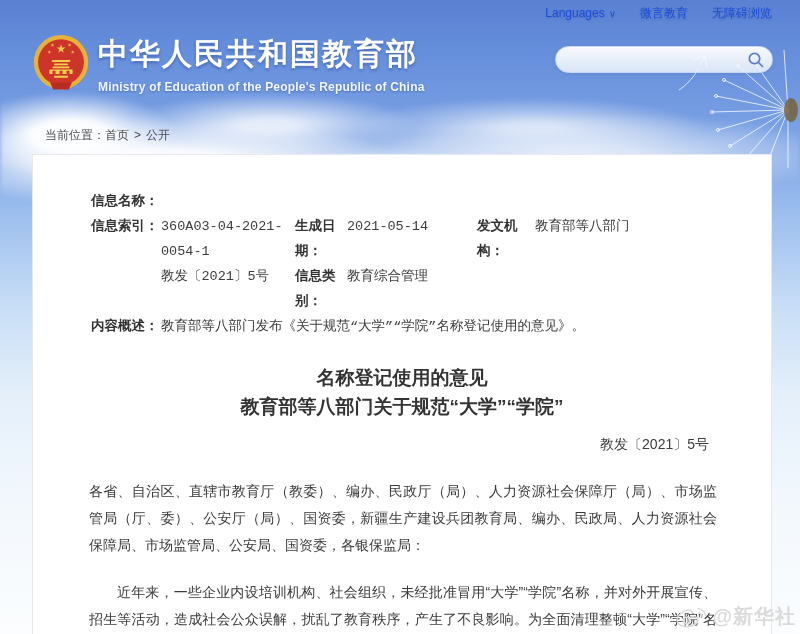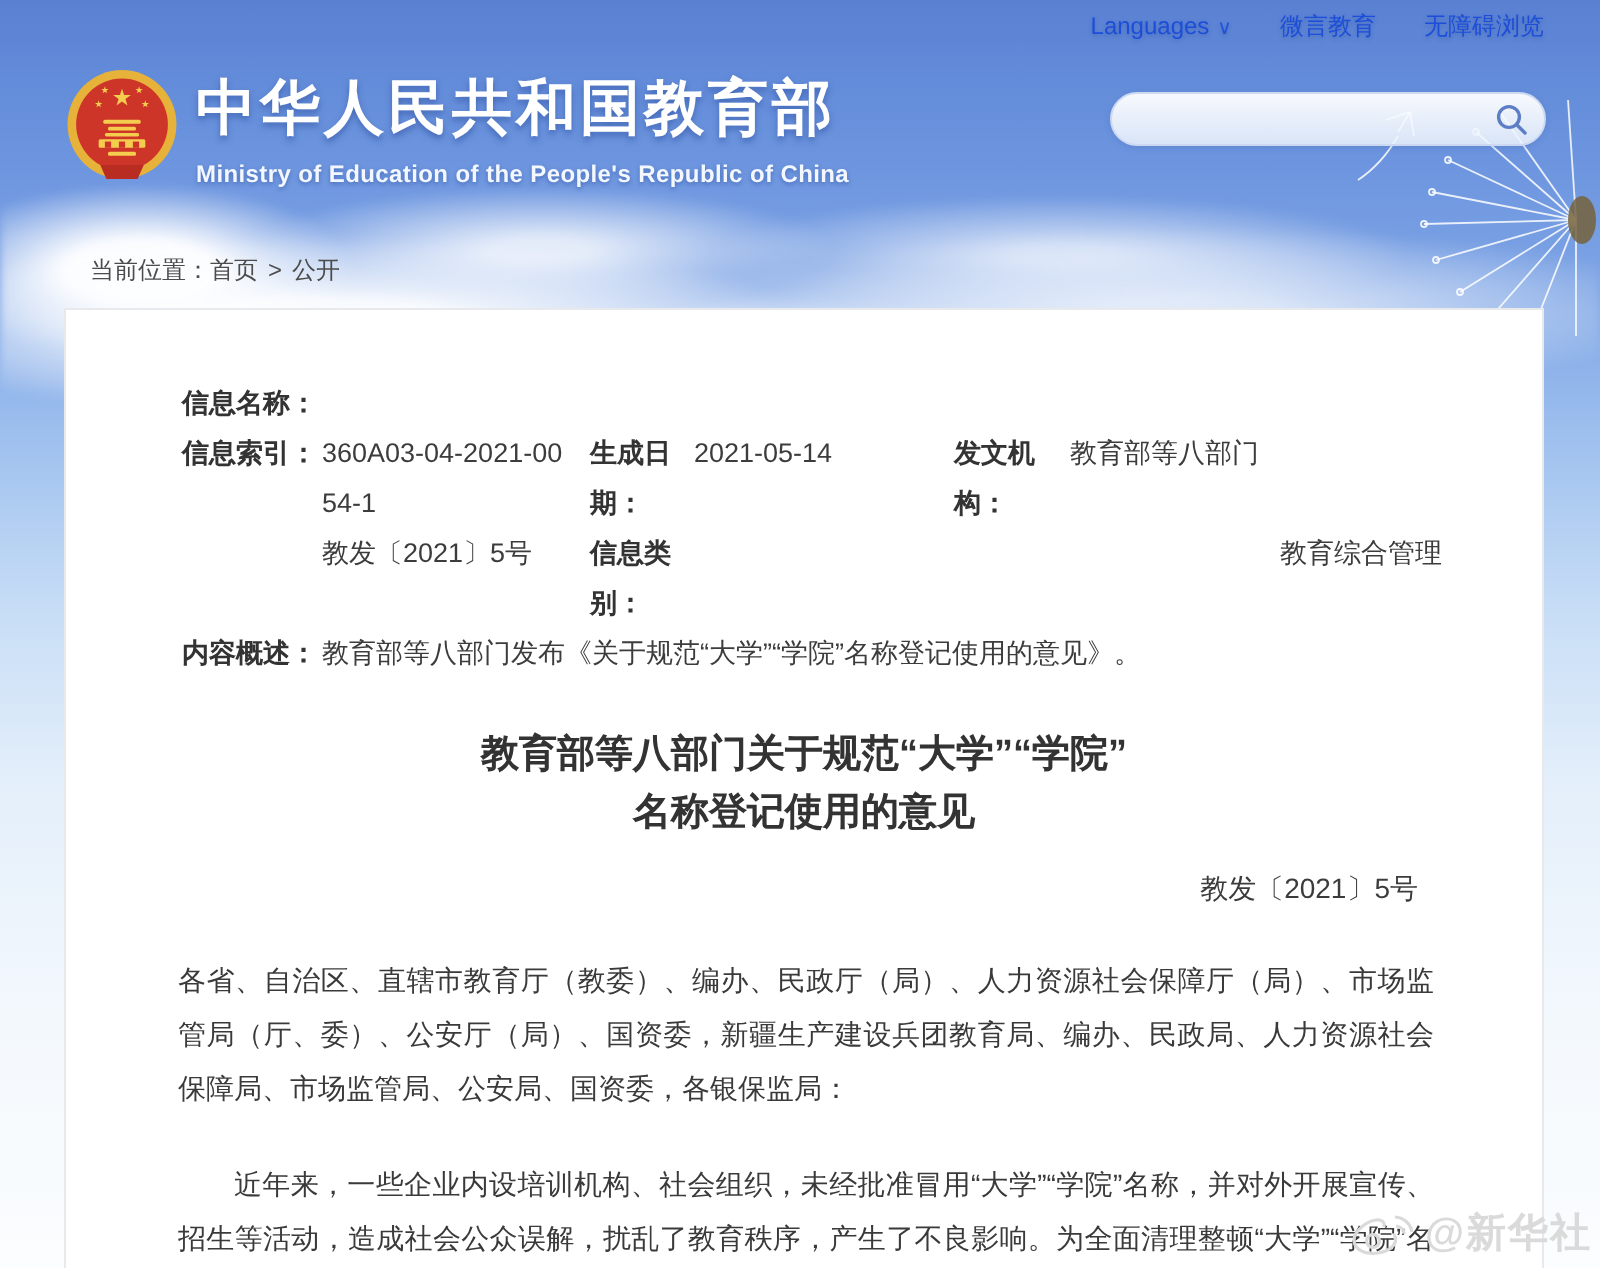--- a/index.html
+++ b/index.html
@@ -67,27 +67,27 @@
   
   .panel{
     position:absolute; left:32px; top:154px; width:740px; height:480px;
     background:#fff; border:1px solid #e7e9ec; border-bottom:none;
     box-sizing:border-box; overflow:hidden;
   }
   .info-grid{
     margin:34px 50px 0 58px;
     display:grid;
     grid-template-columns:70px 122px 64px 130px 58px 1fr;
-    font-size:13.5px; line-height:25px; color:#3c3c3c;
+    font-size:13.5px; line-height:25px; color:#3c3c3c;font-family:Liberation Mono, monospace;
   }
   .lbl{ font-weight:bold; color:#333; }
   .c1{ grid-column:1; } .c2{ grid-column:2; } .c3{ grid-column:3;margin-left:12px; }
   .c4{ grid-column:4; } .c5{ grid-column:5; } .c6{ grid-column:6; }
   .span26{ grid-column:2/7; }
-  .span46{ grid-column:4/7;text-align:right; }
+  .span46{ grid-column:4/7; }
   .wrapv{ word-break:break-all; }
   .doc-title{
     margin-top:24px; text-align:center; font-size:19px; font-weight:bold;
     line-height:29px; color:#333;
   }
   .doc-number{
     margin:15px 62px 0 0; text-align:right; font-size:14px; color:#3c3c3c;
   }
   .para{
     margin:0 54px 0 56px; font-size:14px; line-height:27px;
@@ -194,22 +194,22 @@
 
       <div class="c2">教发〔2021〕5号</div>
       <div class="lbl c3">信息类别：</div>
       <div class="span46">教育综合管理</div>
 
       <div class="lbl c1">内容概述：</div>
       <div class="span26">教育部等八部门发布《关于规范“大学”“学院”名称登记使用的意见》。</div>
     </div>
 
     <div class="doc-title">
+      <div>名称登记使用的意见</div>
       <div>教育部等八部门关于规范“大学”“学院”</div>
-      <div>名称登记使用的意见</div>
     </div>
 
     <div class="doc-number">教发〔2021〕5号</div>
 
     <p class="para p1">各省、自治区、直辖市教育厅（教委）、编办、民政厅（局）、人力资源社会保障厅（局）、市场监管局（厅、委）、公安厅（局）、国资委，新疆生产建设兵团教育局、编办、民政局、人力资源社会保障局、市场监管局、公安局、国资委，各银保监局：</p>
     <p class="para p2">近年来，一些企业内设培训机构、社会组织，未经批准冒用“大学”“学院”名称，并对外开展宣传、招生等活动，造成社会公众误解，扰乱了教育秩序，产生了不良影响。为全面清理整顿“大学”“学院”名称使用乱象，规范名称登记使用行为，牢牢坚守社会主义办学方向，经国务院同意，现提出如下意见。</p>
   </div>
 
   <div class="watermark">
     <svg width="34" height="28" viewBox="0 0 34 28">

